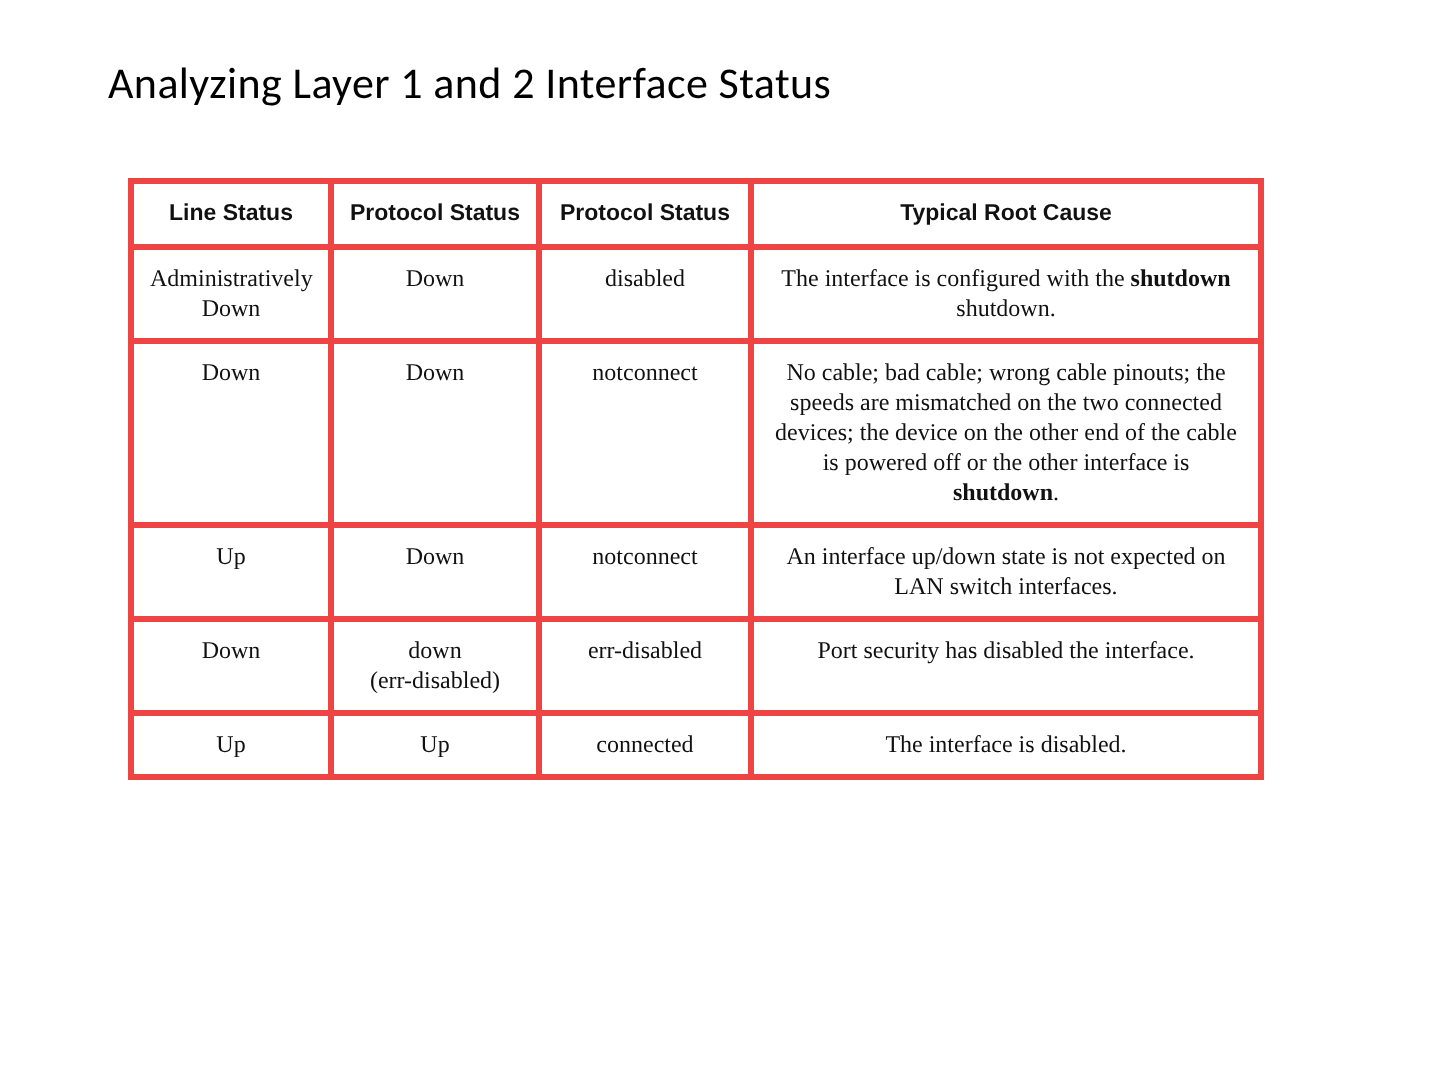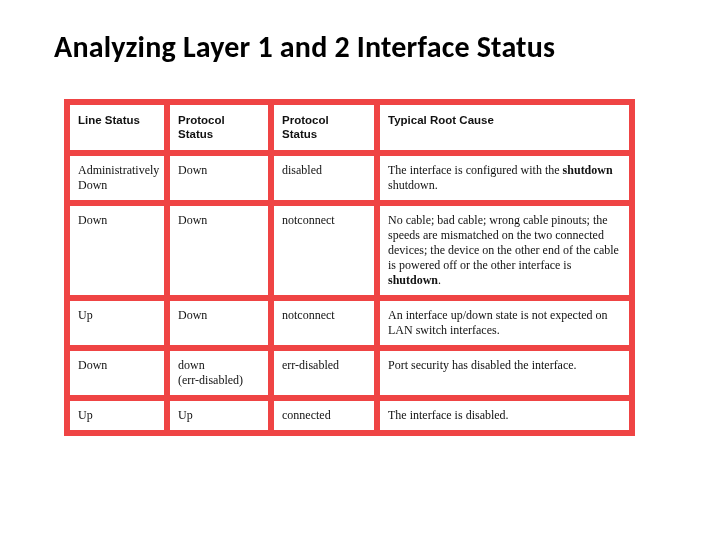--- a/index.html
+++ b/index.html
@@ -10,44 +10,44 @@
     font-family: Georgia, "Times New Roman", Times, serif;
     color: #000;
   }
   .page {
     width: 720px; height: 540px;
     padding: 28px 40px 0 54px;
   }
   h1.title {
     margin: 0 0 34px 0;
     font-family: Calibri, "Segoe UI", Arial, sans-serif;
-    font-size: 30px;
-    font-weight: 700;
+    font-size: 22px;
+    font-weight: 400;
     letter-spacing: 0.2px;
   }
   .tbl-wrap {
     margin-left: 10px;
     width: 565px;
   }
   table {
     border-collapse: collapse;
     width: 100%;
     table-layout: fixed;
   }
   col.c1 { width: 100px; }
   col.c2 { width: 104px; }
   col.c3 { width: 106px; }
   col.c4 { width: 255px; }
   th, td {
-    border: 6px solid #ef4444;
+    border: 3px solid #ef4444;
     padding: 7px 8px 7px 8px;
     vertical-align: top;
     font-size: 12px;
     line-height: 1.25;
-    text-align: left;
+    text-align: center;
     font-weight: normal;
     color: #111;
   }
   th {
     font-family: Arial, Helvetica, sans-serif;
     font-weight: 700;
     font-size: 11.5px;
     padding-top: 8px;
     padding-bottom: 8px;
   }

